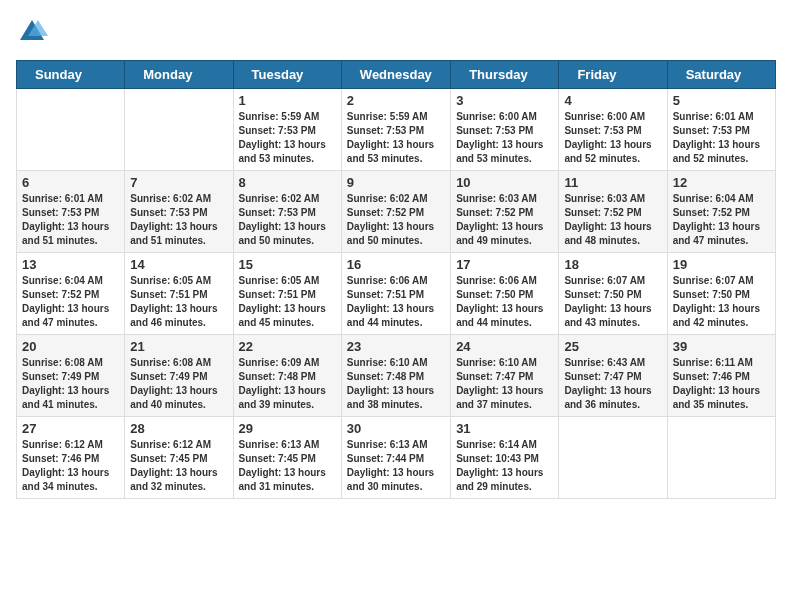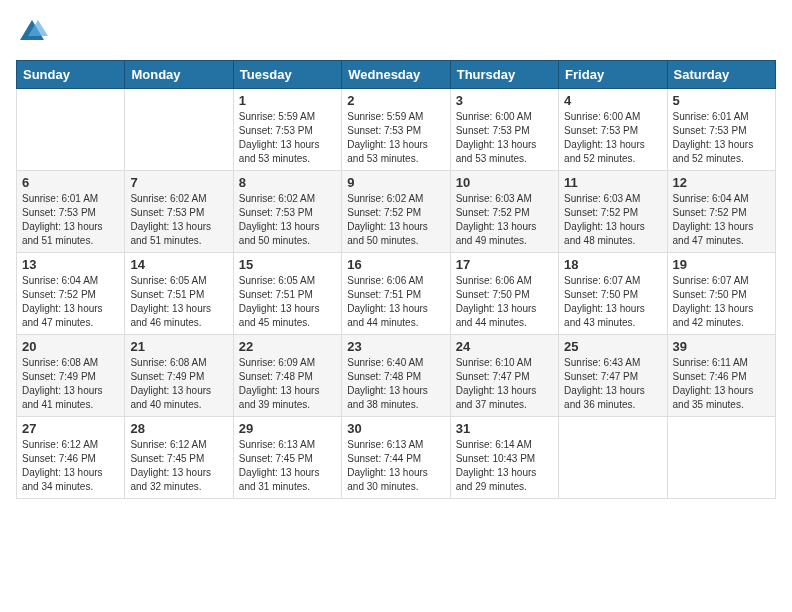--- a/index.html
+++ b/index.html
@@ -54,21 +54,21 @@
     }
     .calendar {
       width: 100%;
       border-collapse: collapse;
       border: 1px solid #ccc;
     }
     .calendar th {
       background: #2471a3;
       color: #fff;
       text-align: left;
-      padding: 6px 6px;
+      padding: 6px 18px;
       font-size: 13px;
       border: 1px solid #1a5276;
     }
     .calendar td {
       vertical-align: top;
       width: 108px;
       min-height: 80px;
       padding: 4px 5px;
       border: 1px solid #ddd;
       font-size: 10.5px;
@@ -82,20 +82,21 @@
       font-size: 13px;
       font-weight: bold;
       color: #333;
       display: block;
       margin-bottom: 2px;
     }
     .day-detail {
       font-size: 10px;
       color: #333;
       line-height: 1.4;
+      font-weight: bold;
     }
     .empty-cell {
       background: #fff !important;
     }
   </style>
 </head>
 <body>
 
 <div class="header">
   <div class="logo">
@@ -263,21 +264,21 @@
 Daylight: 13 hours and 40 minutes.</div>
         </td>
         <td>
           <span class="day-num">22</span>
           <div class="day-detail">Sunrise: 6:09 AM
 Sunset: 7:48 PM
 Daylight: 13 hours and 39 minutes.</div>
         </td>
         <td>
           <span class="day-num">23</span>
-          <div class="day-detail">Sunrise: 6:40 AM
+          <div class="day-detail">Sunrise: 6:10 AM
 Sunset: 7:48 PM
 Daylight: 13 hours and 38 minutes.</div>
         </td>
         <td>
           <span class="day-num">24</span>
           <div class="day-detail">Sunrise: 6:10 AM
 Sunset: 7:47 PM
 Daylight: 13 hours and 37 minutes.</div>
         </td>
         <td>

